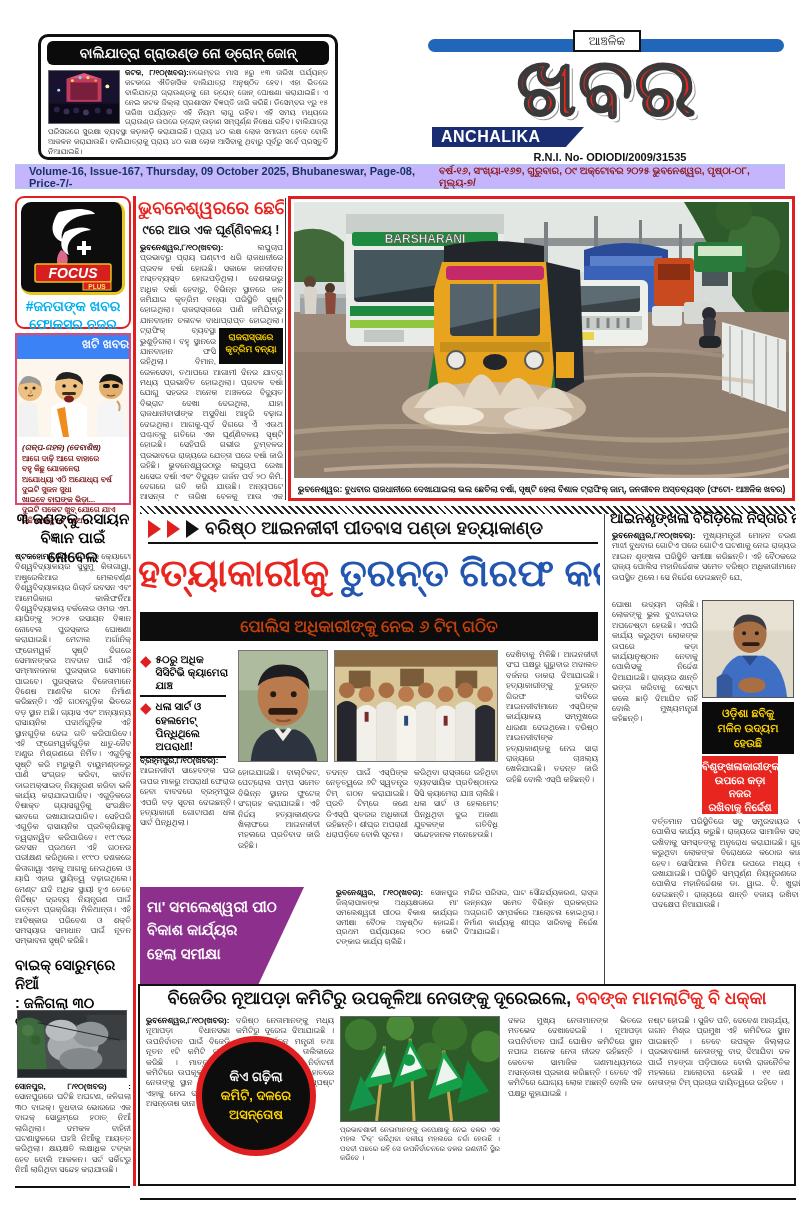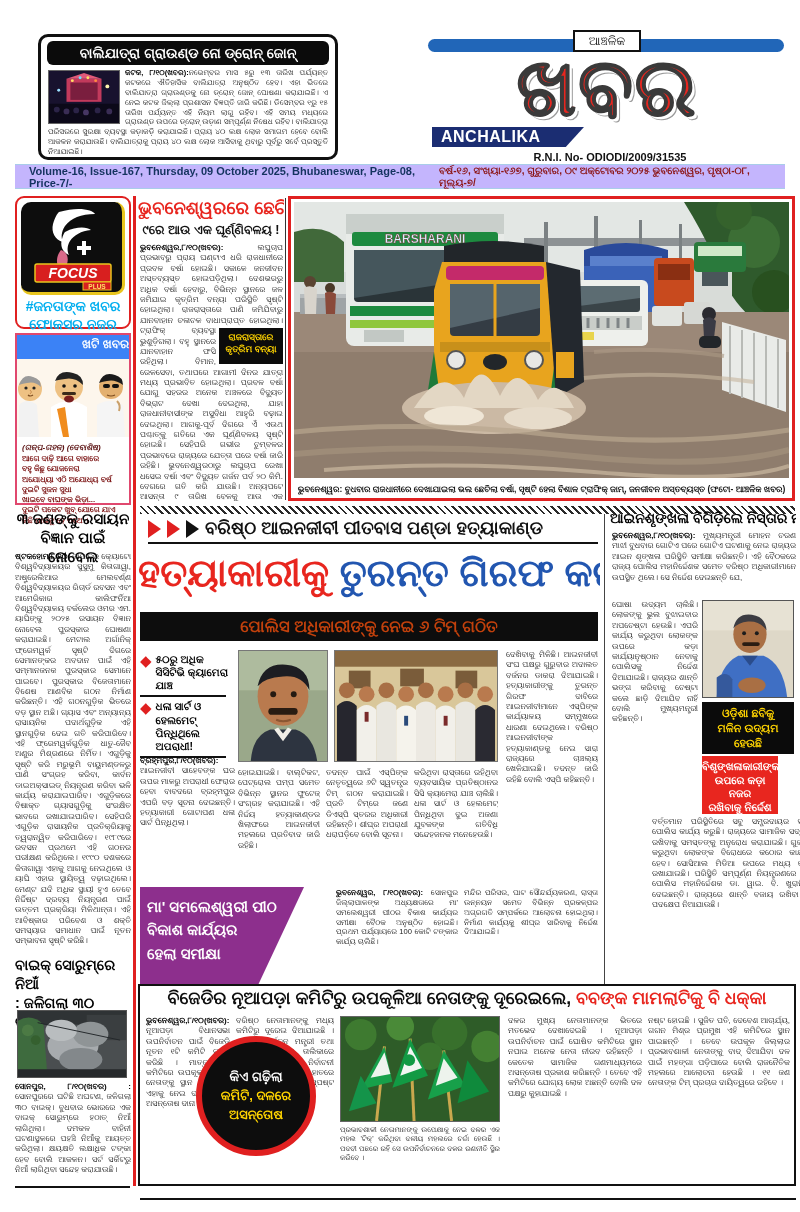--- a/index.html
+++ b/index.html
@@ -439,21 +439,21 @@
   <div class="abs jtext" id="mu-u2">ତଦନ୍ତ ପାଇଁ ଏସ୍‌ପିଙ୍କ ନେତୃତ୍ୱରେ ୬ଟି ସ୍ୱତନ୍ତ୍ର ଟିମ୍ ଗଠନ କରାଯାଇଛି। ପ୍ରତି ଟିମ୍‌ରେ ଜଣେ ଡିଏସ୍‌ପି ସ୍ତରର ଅଧିକାରୀ ରହିଛନ୍ତି। ଶୀଘ୍ର ଅପରାଧୀ ଧରାପଡ଼ିବେ ବୋଲି ସୂଚନା।</div>
   <div class="abs jtext" id="mu-u3">କରିଥିବା ରାସ୍ତାରେ ରହିଥିବା ବ୍ୟବସାୟିକ ପ୍ରତିଷ୍ଠାନର ସିସି କ୍ୟାମେରା ଯାଞ୍ଚ ଚାଲିଛି। ଧଳା ସାର୍ଟ ଓ ହେଲମେଟ୍ ପିନ୍ଧିଥିବା ଦୁଇ ଅଜଣା ଯୁବକଙ୍କ ଗତିବିଧି ସନ୍ଦେହଜନକ ମନେହେଉଛି।</div>
   <div class="abs jtext" id="mu-c4">ଦେଖିବାକୁ ମିଳିଛି। ଆଇନଜୀବୀ ସଂଘ ପକ୍ଷରୁ ଗୁରୁବାର ଅଦାଲତ ବର୍ଜନର ଡାକରା ଦିଆଯାଇଛି। ହତ୍ୟାକାରୀଙ୍କୁ ତୁରନ୍ତ ଗିରଫ ଦାବିରେ ଆଇନଜୀବୀମାନେ ଏସ୍‌ପିଙ୍କ କାର୍ଯ୍ୟାଳୟ ସମ୍ମୁଖରେ ଧାରଣା ଦେଇଥିଲେ। ବରିଷ୍ଠ ଆଇନଜୀବୀଙ୍କ ହତ୍ୟାକାଣ୍ଡକୁ ନେଇ ସାରା ରାଜ୍ୟରେ ଚାଞ୍ଚଲ୍ୟ ଖେଳିଯାଇଛି। ତଦନ୍ତ ଜାରି ରହିଛି ବୋଲି ଏସ୍‌ପି କହିଛନ୍ତି।</div>
 
   <div class="abs" id="sam-box">
     <div>ମା' ସମଲେଶ୍ୱରୀ ପୀଠ</div>
     <div>ବିକାଶ କାର୍ଯ୍ୟର</div>
     <div>ହେଲା ସମୀକ୍ଷା</div>
   </div>
   <div class="abs jtext" id="sam-colA">
-    <span class="dl">ଭୁବନେଶ୍ୱର, ୮/୧୦(ଖବର): </span><span>ସୋନପୁର ଜିଲ୍ଲାପାଳଙ୍କ ଅଧ୍ୟକ୍ଷତାରେ ମା' ସମଲେଶ୍ୱରୀ ପୀଠର ବିକାଶ କାର୍ଯ୍ୟର ସମୀକ୍ଷା ବୈଠକ ଅନୁଷ୍ଠିତ ହୋଇଛି। ପ୍ରଥମ ପର୍ଯ୍ୟାୟରେ 100 କୋଟି ଟଙ୍କାର କାର୍ଯ୍ୟ ଚାଲିଛି।</span>
+    <span class="dl">ଭୁବନେଶ୍ୱର, ୮/୧୦(ଖବର): </span><span>ସୋନପୁର ଜିଲ୍ଲାପାଳଙ୍କ ଅଧ୍ୟକ୍ଷତାରେ ମା' ସମଲେଶ୍ୱରୀ ପୀଠର ବିକାଶ କାର୍ଯ୍ୟର ସମୀକ୍ଷା ବୈଠକ ଅନୁଷ୍ଠିତ ହୋଇଛି। ପ୍ରଥମ ପର୍ଯ୍ୟାୟରେ ୨୦୦ କୋଟି ଟଙ୍କାର କାର୍ଯ୍ୟ ଚାଲିଛି।</span>
   </div>
   <div class="abs jtext" id="sam-colB">ମନ୍ଦିର ପରିସର, ଘାଟ ସୌନ୍ଦର୍ଯ୍ୟକରଣ, ରାସ୍ତା ଉନ୍ନୟନ ସମେତ ବିଭିନ୍ନ ପ୍ରକଳ୍ପର ଅଗ୍ରଗତି ସମ୍ପର୍କରେ ଆଲୋଚନା ହୋଇଥିଲା। ନିର୍ମାଣ କାର୍ଯ୍ୟକୁ ଶୀଘ୍ର ସାରିବାକୁ ନିର୍ଦ୍ଦେଶ ଦିଆଯାଇଛି।</div>
 
   <div class="abs" id="law-head">ଆଇନଶୃଙ୍ଖଳା ବିଗିଡ଼ିଲେ ନିସ୍ତାର ନାହିଁ</div>
   <div class="abs jtext" id="law-top">
     <span class="dl">ଭୁବନେଶ୍ୱର,୮/୧୦(ଖବର): </span><span>ମୁଖ୍ୟମନ୍ତ୍ରୀ ମୋହନ ଚରଣ ମାଝୀ ବୁଧବାର ଗୋଟିଏ ପରେ ଗୋଟିଏ ଘଟଣାକୁ ନେଇ ରାଜ୍ୟର ଆଇନ ଶୃଙ୍ଖଳା ପରିସ୍ଥିତି ସମୀକ୍ଷା କରିଛନ୍ତି। ଏହି ବୈଠକରେ ରାଜ୍ୟ ପୋଲିସ ମହାନିର୍ଦ୍ଦେଶକ ସମେତ ବରିଷ୍ଠ ଅଧିକାରୀମାନେ ଉପସ୍ଥିତ ଥିଲେ। ସେ ନିର୍ଦ୍ଦେଶ ଦେଇଛନ୍ତି ଯେ,</span>
   </div>
   <div class="abs jtext" id="law-mid">ଘୋଷା ଉଦ୍ୟମ ଚାଲିଛି। ଲୋକଙ୍କୁ ଭୁଲ ବୁଝାଇବାର ଅପଚେଷ୍ଟା ହେଉଛି। ଏପରି କାର୍ଯ୍ୟ କରୁଥିବା ଲୋକଙ୍କ ଉପରେ କଡ଼ା କାର୍ଯ୍ୟାନୁଷ୍ଠାନ ନେବାକୁ ପୋଲିସକୁ ନିର୍ଦ୍ଦେଶ ଦିଆଯାଇଛି। ରାଜ୍ୟର ଶାନ୍ତି ଭଙ୍ଗ କରିବାକୁ ଚେଷ୍ଟା କଲେ ଛାଡ଼ି ଦିଆଯିବ ନାହିଁ ବୋଲି ମୁଖ୍ୟମନ୍ତ୍ରୀ କହିଛନ୍ତି।</div>
   <svg class="abs" id="law-photo" viewBox="0 0 92 98" preserveAspectRatio="none">
     <rect width="92" height="98" fill="#ded8c8"></rect>

